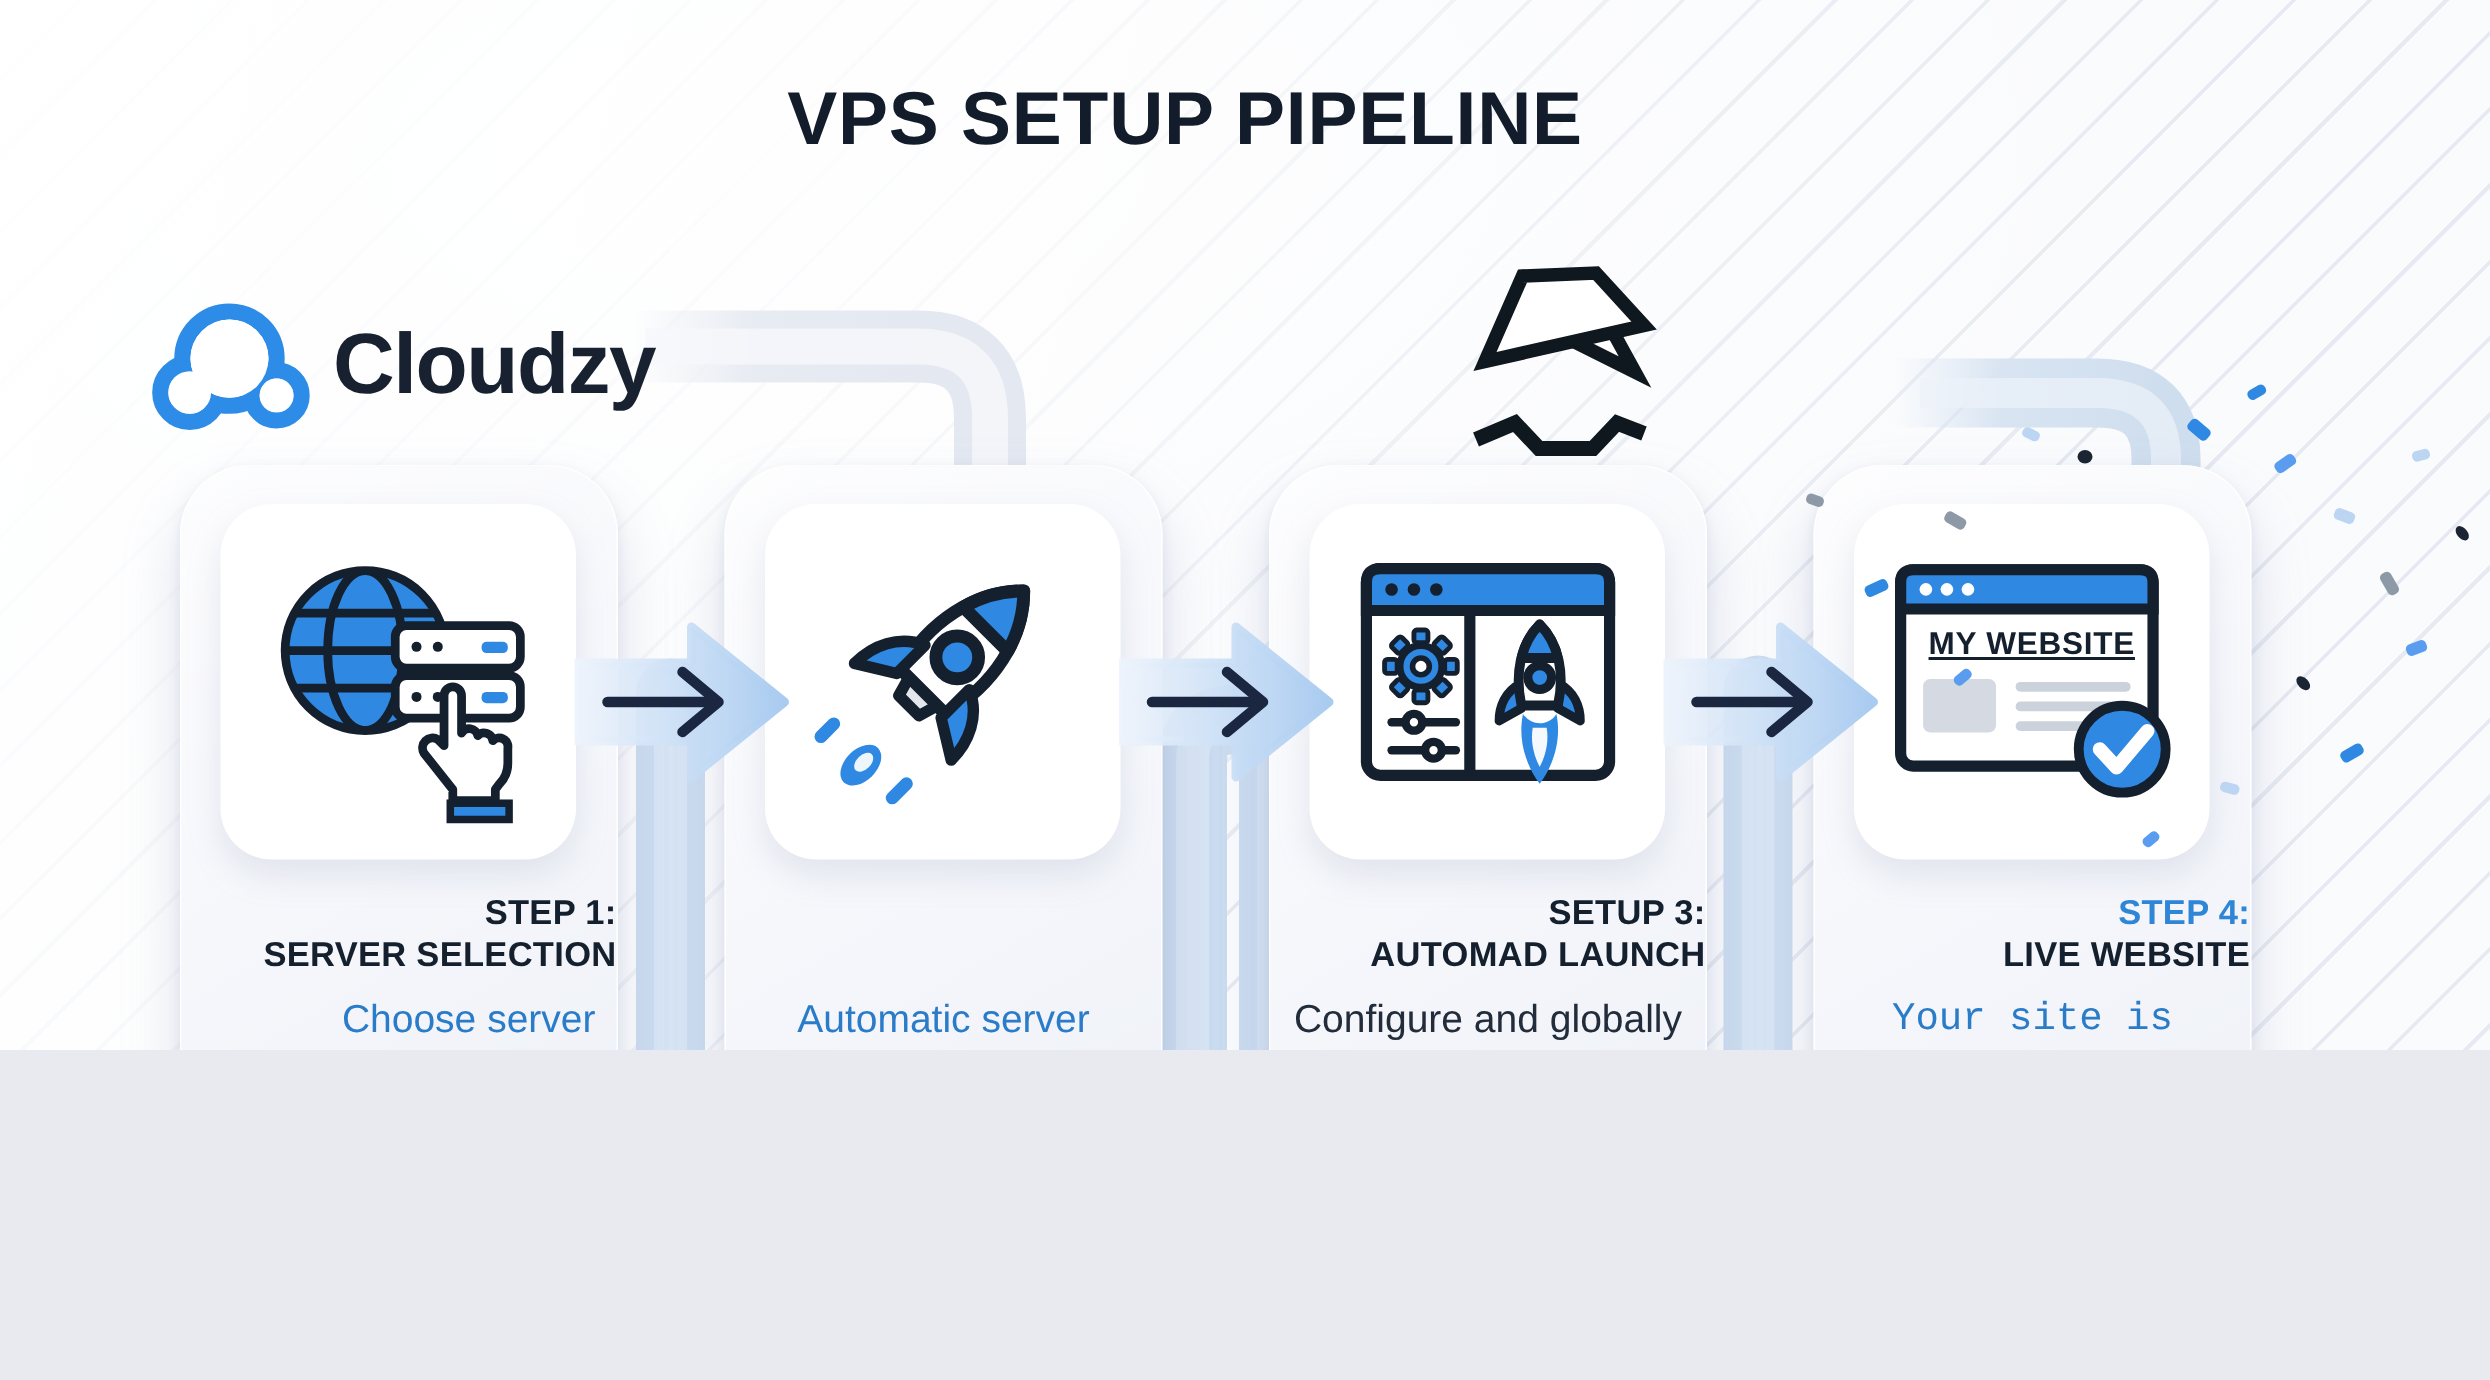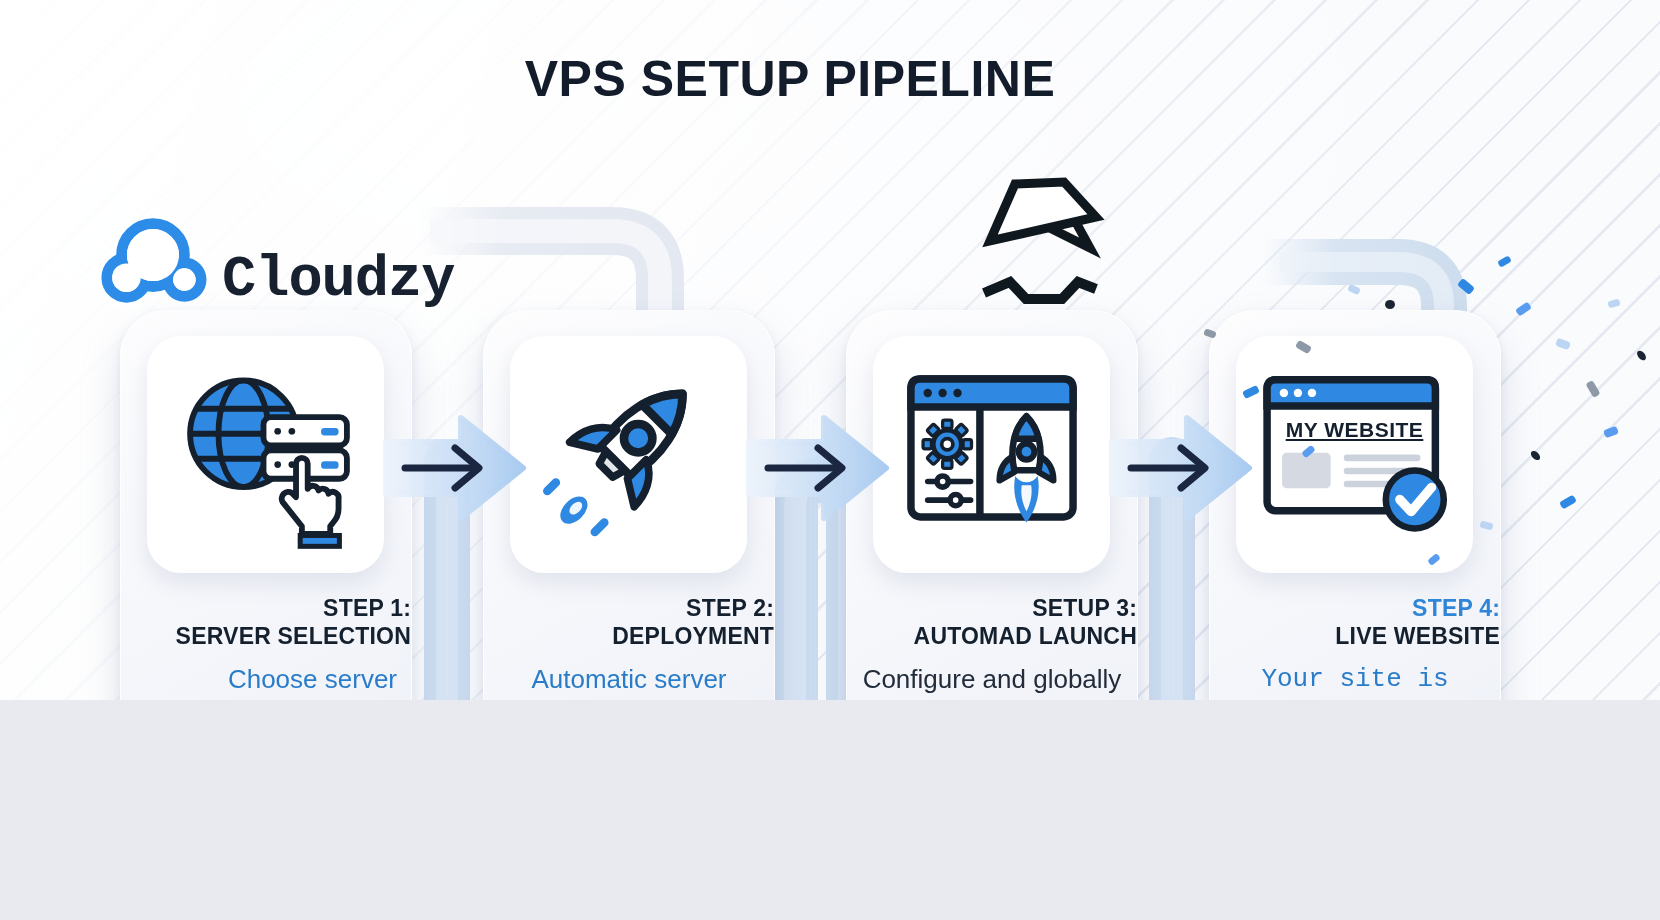--- a/index.html
+++ b/index.html
@@ -11,21 +11,21 @@
       linear-gradient(105deg, rgba(255,255,255,.95) 0%, rgba(255,255,255,.45) 30%, rgba(255,255,255,0) 55%),
       radial-gradient(ellipse at 30% 15%, rgba(255,255,255,.85), rgba(255,255,255,0) 60%),
       repeating-linear-gradient(135deg, rgba(184,193,214,.30) 0 2.5px, rgba(255,255,255,0) 2.5px 36px);
     padding-left: 10px;
   }
   .page-title{
     position:absolute;top:50px;left:0;width:100%;text-align:center;
     transform:translateX(-45px);
     font-size:50px;font-weight:bold;letter-spacing:.5px;color:#131c2b;
   }
-  .brand{position:absolute;left:96px;top:206px;display:flex;align-items:flex-end;z-index:7;font-family:Liberation Mono, monospace;}
+  .brand{position:absolute;left:96px;top:190px;display:flex;align-items:center;z-index:7;}
   .brand-name{font-size:57px;font-weight:bold;color:#18212f;margin-left:14px;letter-spacing:-1px;}
   .automad-logo{position:absolute;left:958px;top:166px;z-index:7;}
   .pipes{position:absolute;left:0;top:0;z-index:1;}
   .step-container{
     position:absolute;top:310px;width:290px;height:482px;z-index:2;
     border-radius:46px;
     background:linear-gradient(150deg,#fdfdfe 0%,#eef1f8 100%);
     box-shadow:0 22px 38px rgba(140,155,190,.28),0 3px 8px rgba(150,162,190,.18);
     border:1px solid rgba(255,255,255,.85);
   }
@@ -155,24 +155,20 @@
           <path d="M-14 26 L-10 40 L10 40 L14 26 Z" fill="#e3e7ec" stroke="#15202e" stroke-width="8" stroke-linejoin="round"></path>
           <circle cy="-8" r="15" fill="#2f89e2" stroke="#15202e" stroke-width="9"></circle>
         </g>
         <g>
           <ellipse cx="42" cy="158" rx="17" ry="11" transform="rotate(-45 42 158)" fill="#2f89e2"></ellipse>
           <ellipse cx="44" cy="156" rx="8" ry="5" transform="rotate(-45 44 156)" fill="#ffffff" opacity=".92"></ellipse>
           <line x1="14" y1="138" x2="23" y2="129" stroke="#2f89e2" stroke-width="9" stroke-linecap="round"></line>
           <line x1="64" y1="181" x2="74" y2="171" stroke="#2f89e2" stroke-width="9" stroke-linecap="round"></line>
         </g>
       </svg>
-    </div>
-    <div class="step-heading">
-      <div style="color: rgb(21, 32, 46);">STEP 2:</div>
-      <div style="color: rgb(21, 32, 46);">DEPLOYMENT</div>
     </div>
     <div class="step-desc" style="color: rgb(42, 124, 201);">Automatic server provisioning &amp; OS installation.</div>
   </div>
 
   <div class="step-container" style="left:846px;">
     <div class="icon-card">
       <svg width="196" height="177" viewBox="0 0 210 190">
         <rect x="18" y="14" width="174" height="148" rx="10" fill="#ffffff" stroke="#15202e" stroke-width="8"></rect>
         <path d="M18 44 V24 q0 -10 10 -10 h154 q10 0 10 10 v20 z" fill="#2f89e2" stroke="#15202e" stroke-width="8"></path>
         <circle cx="36" cy="29" r="4.5" fill="#15202e"></circle>

